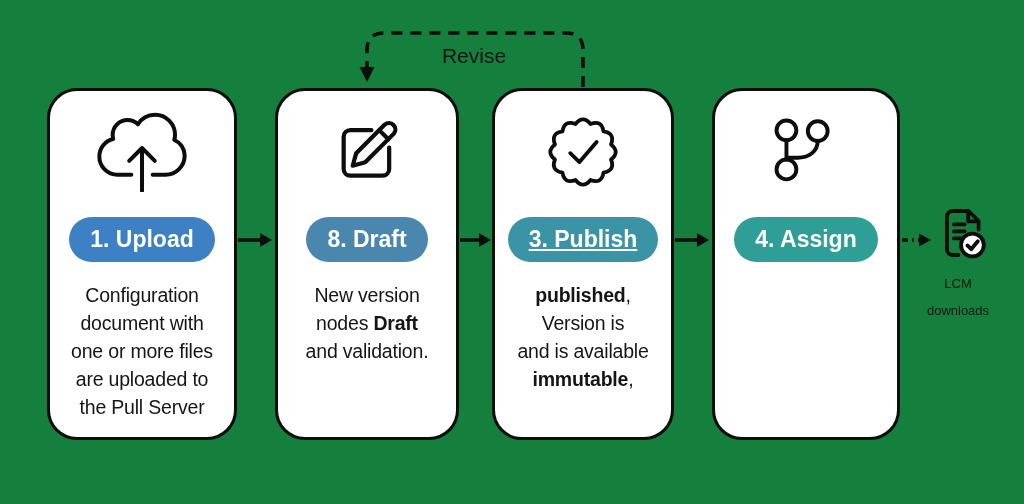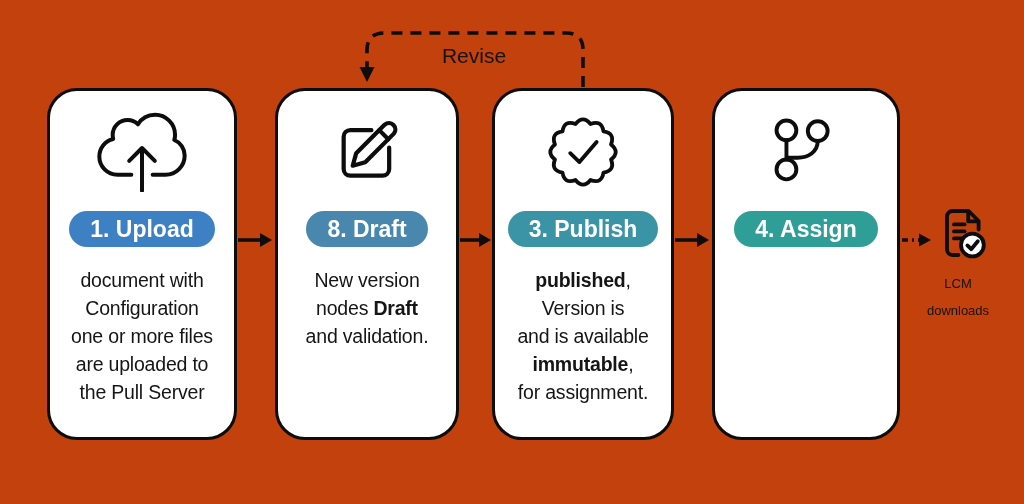--- a/index.html
+++ b/index.html
@@ -1,23 +1,23 @@
 <!DOCTYPE html>
 <html><head>
 <meta charset="utf-8">
 <style>
   html,body{margin:0;padding:0;background:#fff;}
-  .canvas{position:relative;width:1024px;height:504px;background:#c2410c;overflow:hidden;
+  .canvas{position:relative;width:1024px;height:504px;background:#15803d;overflow:hidden;
           font-family:"Liberation Sans",sans-serif;color:#141414;}
   .overlay{position:absolute;left:0;top:0;z-index:0;}
   .card{position:absolute;top:88px;height:352px;box-sizing:border-box;background:#fff;
         border:3.5px solid #0d0d0d;border-radius:30px;z-index:1;
         display:flex;flex-direction:column;align-items:center;}
   .icon-box{height:102px;margin-top:10px;display:flex;align-items:center;justify-content:center;}
-  .badge{margin-top:8px;height:36px;padding:0 21px;border-radius:23px;display:flex;
+  .badge{margin-top:14px;height:45px;padding:0 21px;border-radius:23px;display:flex;
          align-items:center;justify-content:center;color:#ffffff;font-size:23px;font-weight:700;
          white-space:nowrap;}
   .desc{margin-top:19px;text-align:center;font-size:19.5px;line-height:28px;
         letter-spacing:-0.2px;color:#151515;}
   .desc .bold{font-weight:700;}
   .revise-label{position:absolute;left:414px;top:44px;width:120px;text-align:center;
                 font-size:21px;color:#141414;z-index:1;}
   .endpoint-icon{position:absolute;left:934px;top:206px;z-index:1;}
   .endpoint-label{position:absolute;left:892px;top:270px;width:132px;text-align:center;
                   font-size:13px;line-height:27px;color:#141414;z-index:1;}
@@ -65,22 +65,22 @@
         <path d="M14,23.5 H8.8 C5,23.5 2,20.5 2,16.7 C2,13.5 4.2,10.8 7.2,10.1 C7.1,9.6 7,9.1 7,8.6
                  C7,5.5 9.5,3 12.6,3 C14.1,3 15.5,3.6 16.5,4.6 C17.8,2.4 20.2,1 22.9,1
                  C27,1 30.4,4.4 30.4,8.5 C30.4,9.2 30.3,9.9 30.1,10.5 C32.4,11.4 34,13.7 34,16.3
                  C34,20.3 30.8,23.5 26.8,23.5 H22"></path>
         <path d="M18,29.5 V13.8"></path>
         <path d="M13.2,18.3 L18,13.5 L22.8,18.3"></path>
       </svg>
     </div>
     <div class="badge" style="background: rgb(61, 128, 196);">1. Upload</div>
     <div class="desc">
+        <div><span>Configuration</span></div>
         <div><span>document with</span></div>
-        <div><span>Configuration</span></div>
         <div><span>one or more files</span></div>
         <div><span>are uploaded to</span></div>
         <div><span>the Pull Server</span></div>
       </div>
   </div>
 
   <div class="card" style="left:275px;width:184px">
     <div class="icon-box">
       <svg class="icon" viewBox="0 0 24 24" width="70" height="70" stroke-width="1.45">
         <path d="M13.5,4.5 H6.3 C5,4.5 4,5.5 4,6.8 V17.8 C4,19.1 5,20.1 6.3,20.1 H17.3
@@ -100,27 +100,26 @@
   <div class="card" style="left:492px;width:182px">
     <div class="icon-box">
       <svg class="icon" viewBox="-1.5 -1.5 27 27" width="80" height="80" stroke-width="1.3">
         <path d="M21.47,14.54 Q22.91,18.30 18.93,18.93 Q18.30,22.91 14.54,21.47 Q12,24.60 9.46,21.47
                  Q5.70,22.91 5.07,18.93 Q1.09,18.30 2.53,14.54 Q-0.60,12 2.53,9.46
                  Q1.09,5.70 5.07,5.07 Q5.70,1.09 9.46,2.53 Q12,-0.60 14.54,2.53
                  Q18.30,1.09 18.93,5.07 Q22.91,5.70 21.47,9.46 Q24.60,12 21.47,14.54 Z"></path>
         <path d="M7.7,12.4 L10.8,15.4 L16.6,8.6"></path>
       </svg>
     </div>
-    <div class="badge" style="background: rgb(59, 147, 166);">3. Publish</div>
+    <div class="badge" style="background: rgb(59, 147, 166); text-decoration: underline;">3. Publish</div>
     <div class="desc">
         <div><span class="bold">published</span><span>,</span></div>
         <div><span>Version is</span></div>
         <div><span>and is available</span></div>
         <div><span class="bold">immutable</span><span>,</span></div>
-        <div><span>for assignment.</span></div>
       </div>
   </div>
 
   <div class="card" style="left:712px;width:188px">
     <div class="icon-box">
       <svg class="icon" viewBox="0 0 26 28" width="68" height="73" stroke-width="1.5">
         <circle cx="5.5" cy="5.5" r="3.8"></circle>
         <circle cx="17.5" cy="5.8" r="3.8"></circle>
         <circle cx="5.5" cy="20.5" r="3.8"></circle>
         <path d="M5.5,9.3 V16.7"></path>

